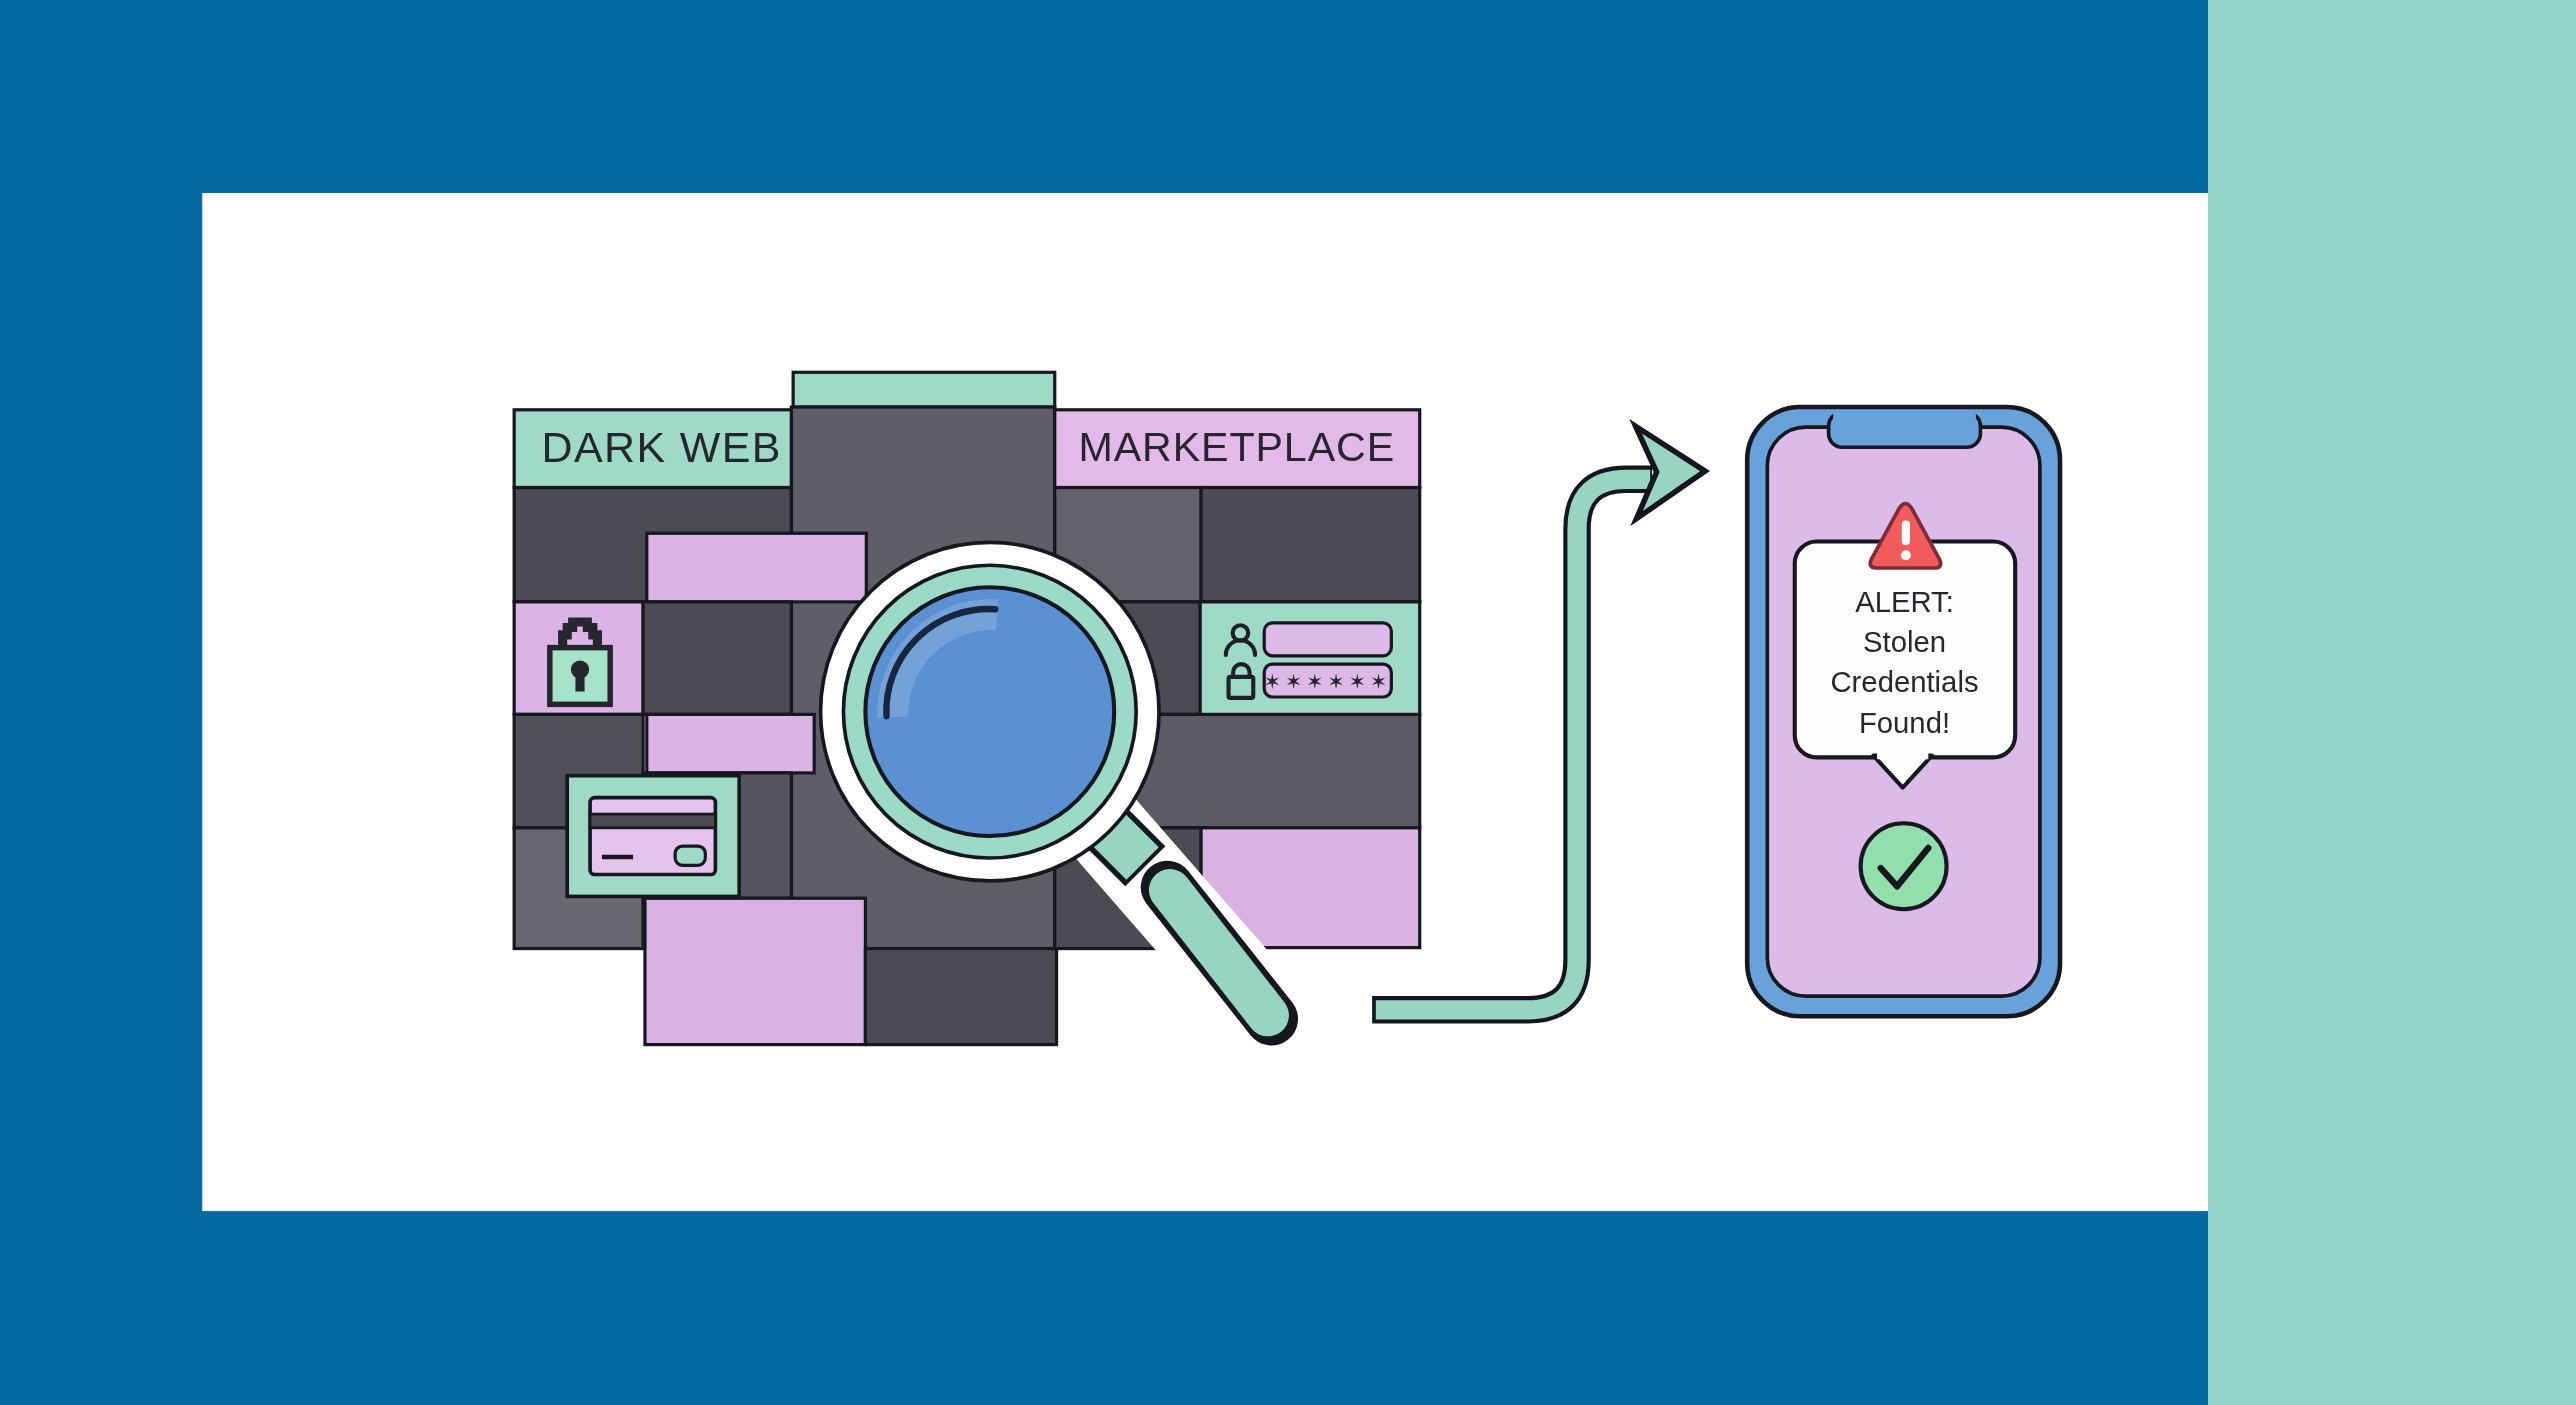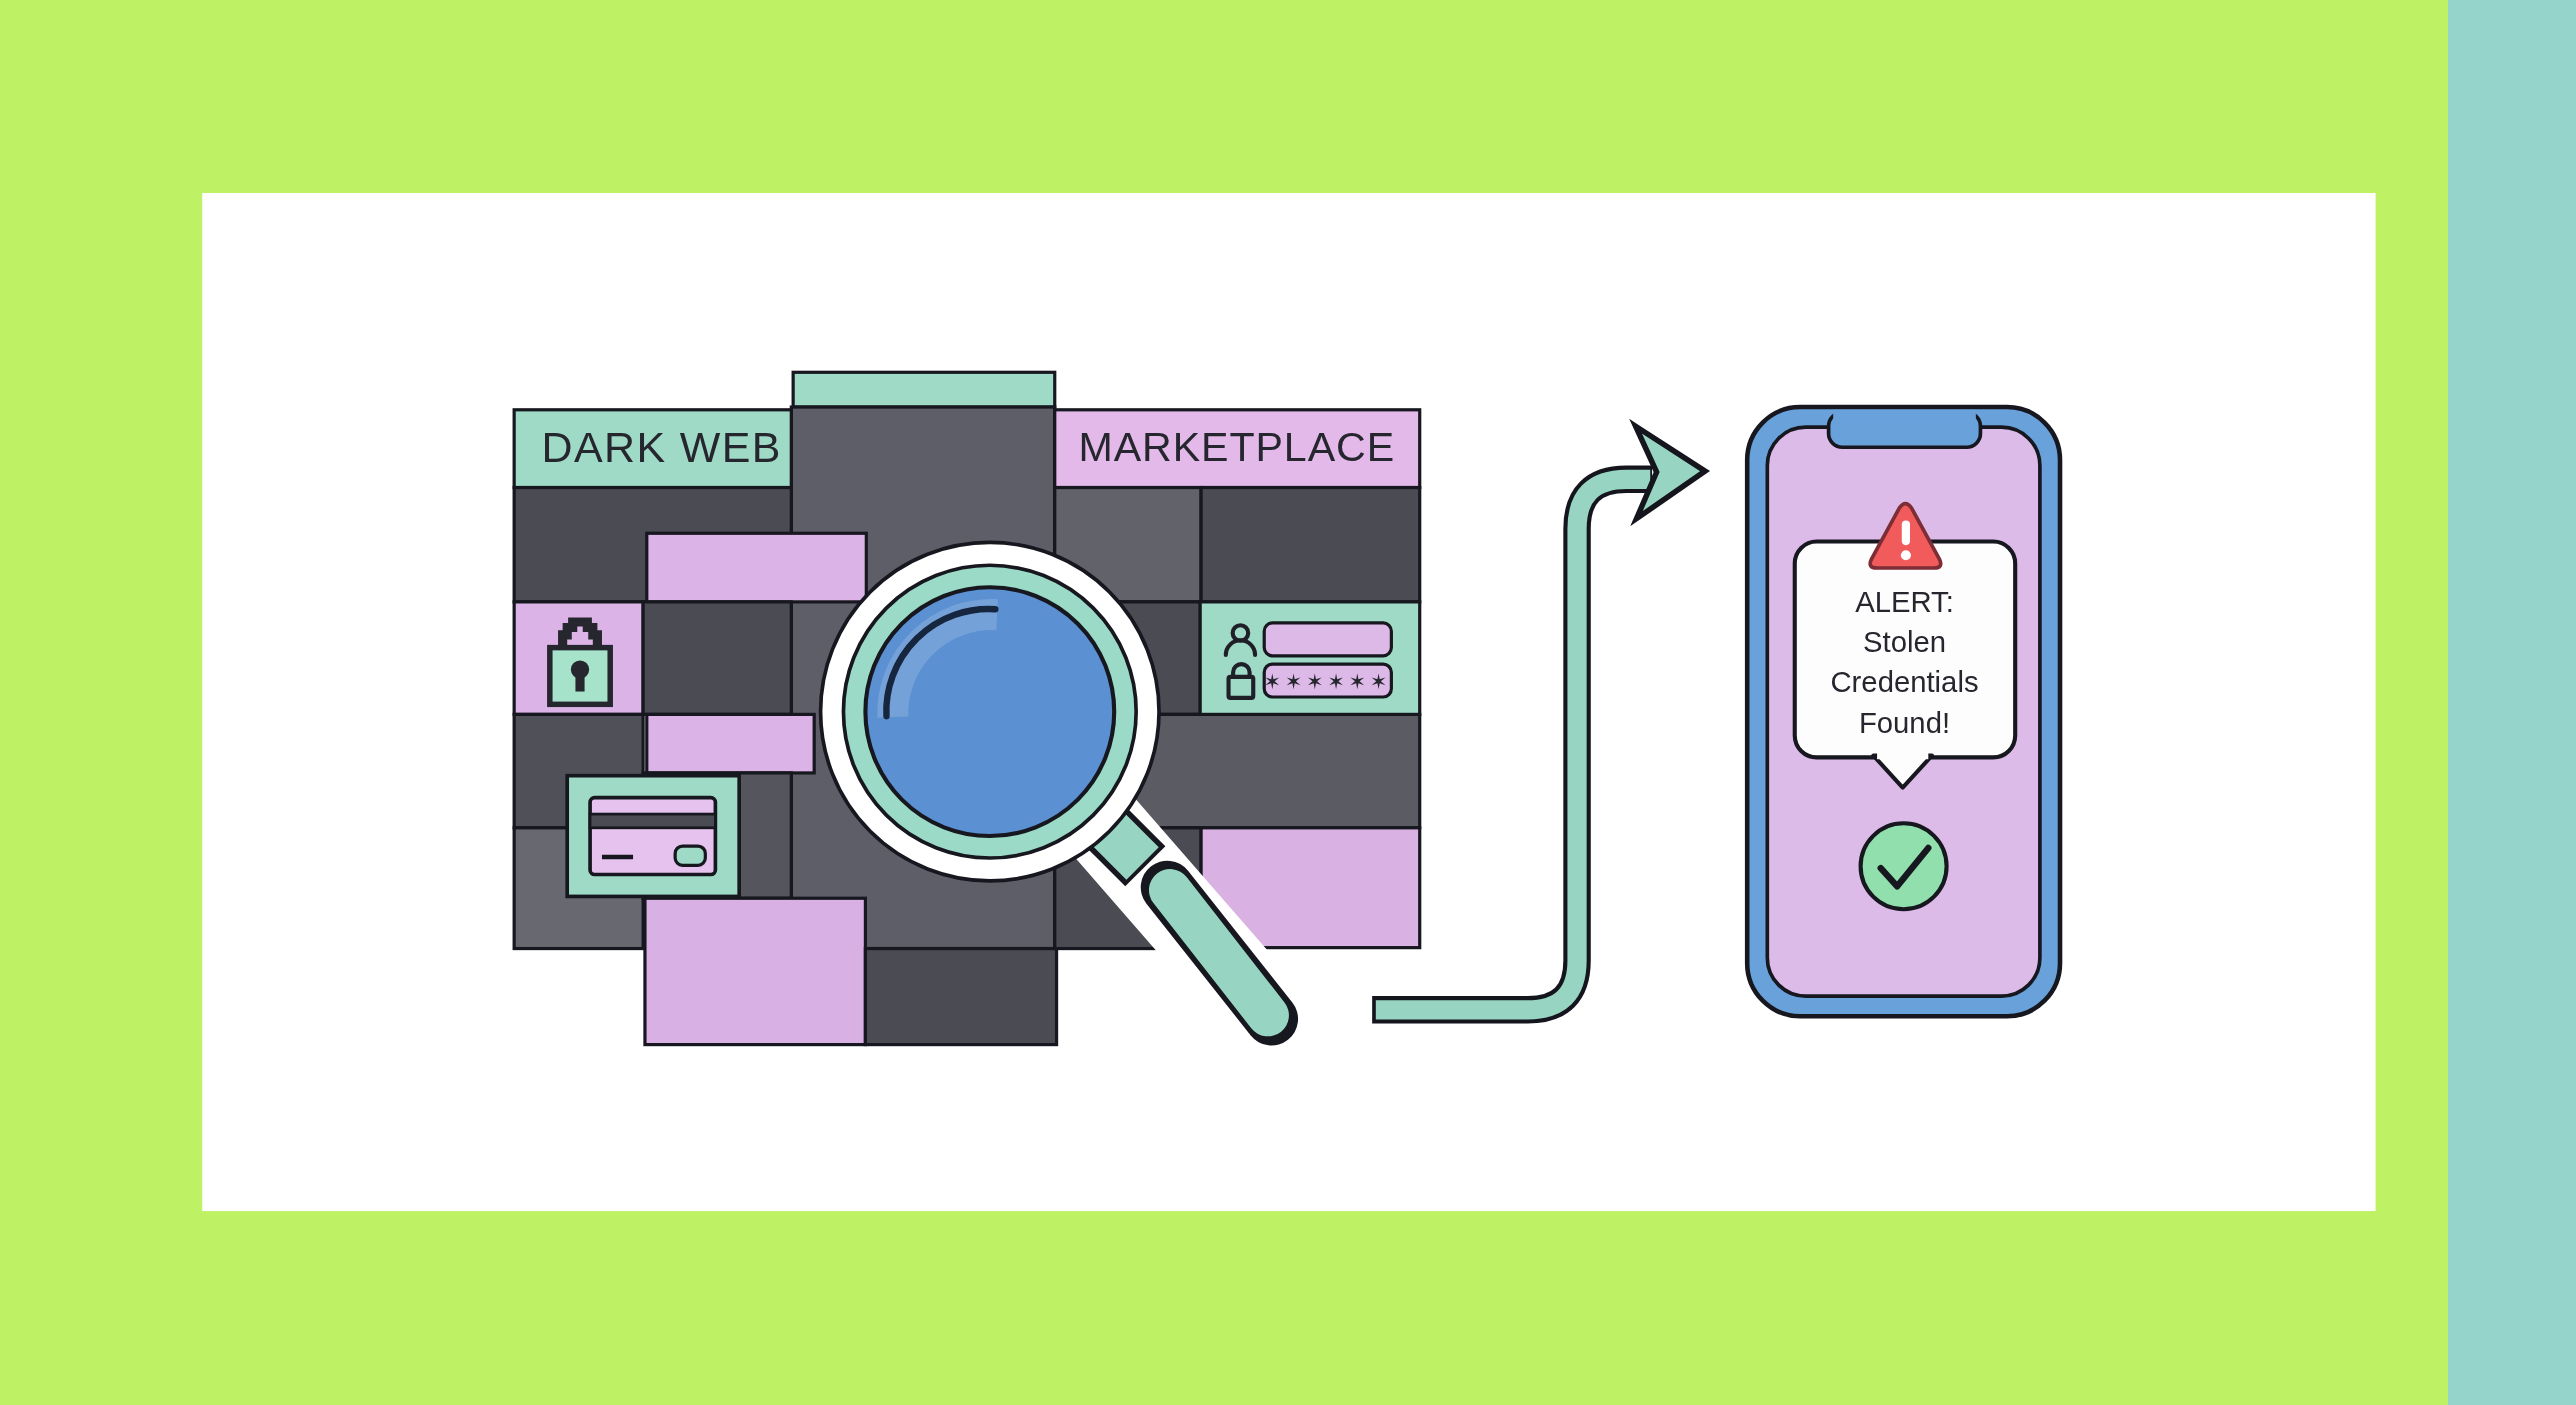--- a/index.html
+++ b/index.html
@@ -1,16 +1,16 @@
 <!DOCTYPE html>
 <html style="font-size:14.6px"><head>
 <meta charset="utf-8">
 <style>
   html,body{margin:0;padding:0;background:#95d4ca;}
-  #stage{position:relative;width:2448px;height:1405px;background:#bef264;overflow:hidden;
+  #stage{position:relative;width:2208px;height:1405px;background:#0369a1;overflow:hidden;
          font-family:"Liberation Sans",sans-serif;}
   svg{position:absolute;left:0;top:0;}
   text{font-family:"Liberation Sans",sans-serif;fill:#26262e;}
   .stars{font-family:"DejaVu Sans","Liberation Sans",sans-serif;font-weight:bold;}
 </style>
 </head>
 <body>
 
 <div id="stage">
 <svg width="2576" height="1405" viewBox="0 0 2816 1536">

